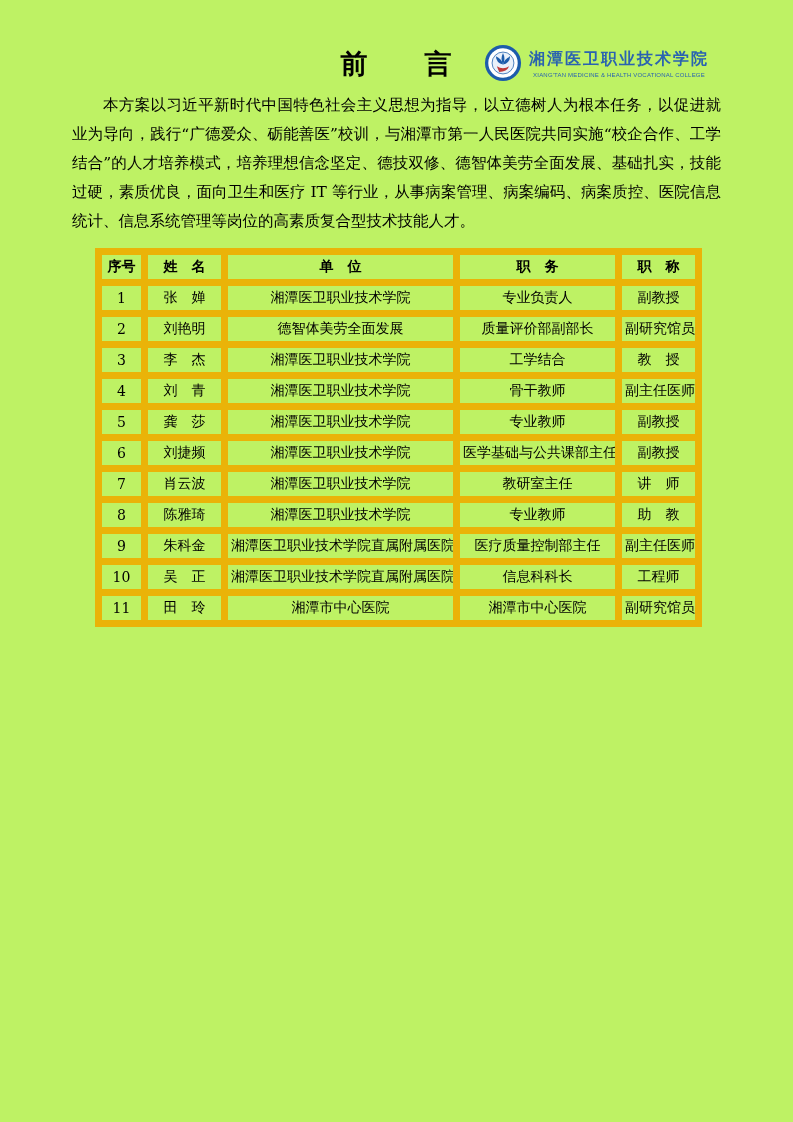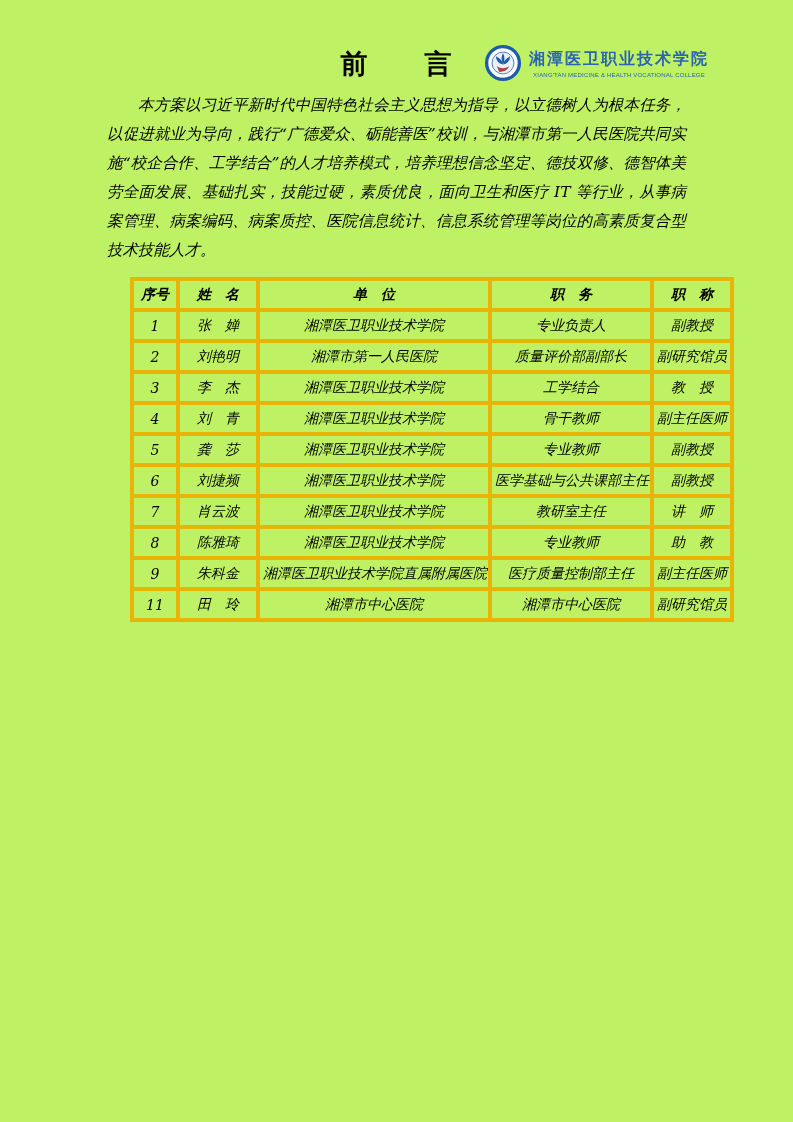--- a/index.html
+++ b/index.html
@@ -33,21 +33,21 @@
 
   
   .doc-title {
     padding-top:46px;
     text-align:center;
     font-size:27px; font-weight:bold;
     letter-spacing:1px;
   }
 
   
-  .content { margin:0 107px;font-style:italic; }
+  .content { margin:0 72px; }
   .para {
     font-size:15.5px;
     line-height:29px;
     text-align:justify;
     text-indent:2em;
   }
   .para-1 { margin-top:9px; }
   .para-2 { margin-top:18px; }
 
   
@@ -58,21 +58,21 @@
     letter-spacing:1px;
   }
   .personnel-table {
     margin:12px 0 0 23px;
     border-collapse:collapse;
     table-layout:fixed;
     width:600px;
   }
   .personnel-table th,
   .personnel-table td {
-    border:4px solid #eab308;
+    border:7px solid #eab308;
     height:31px;
     text-align:center;
     vertical-align:middle;
     font-size:14px;
     padding:0 3px;
     white-space:nowrap;
     overflow:hidden;
   }
   .personnel-table th { font-weight:bold; }
   .col-no    { width:46px; }
@@ -129,21 +129,21 @@
           <tr>
             <td>1</td>
             <td>张　婵</td>
             <td>湘潭医卫职业技术学院</td>
             <td>专业负责人</td>
             <td>副教授</td>
           </tr>
           <tr>
             <td>2</td>
             <td>刘艳明</td>
-            <td>湘潭市第一人民医院</td>
+            <td>德智体美劳全面发展</td>
             <td>质量评价部副部长</td>
             <td>副研究馆员</td>
           </tr>
           <tr>
             <td>3</td>
             <td>李　杰</td>
             <td>湘潭医卫职业技术学院</td>
             <td>工学结合</td>
             <td>教　授</td>
           </tr>
@@ -183,20 +183,27 @@
             <td>助　教</td>
           </tr>
           <tr>
             <td>9</td>
             <td>朱科金</td>
             <td>湘潭医卫职业技术学院直属附属医院</td>
             <td>医疗质量控制部主任</td>
             <td>副主任医师</td>
           </tr>
           <tr>
+            <td>10</td>
+            <td>吴　正</td>
+            <td>湘潭医卫职业技术学院直属附属医院</td>
+            <td>信息科科长</td>
+            <td>工程师</td>
+          </tr>
+          <tr>
             <td>11</td>
             <td>田　玲</td>
             <td>湘潭市中心医院</td>
             <td>湘潭市中心医院</td>
             <td>副研究馆员</td>
           </tr>
         </tbody>
     </table>
   </div>
 

